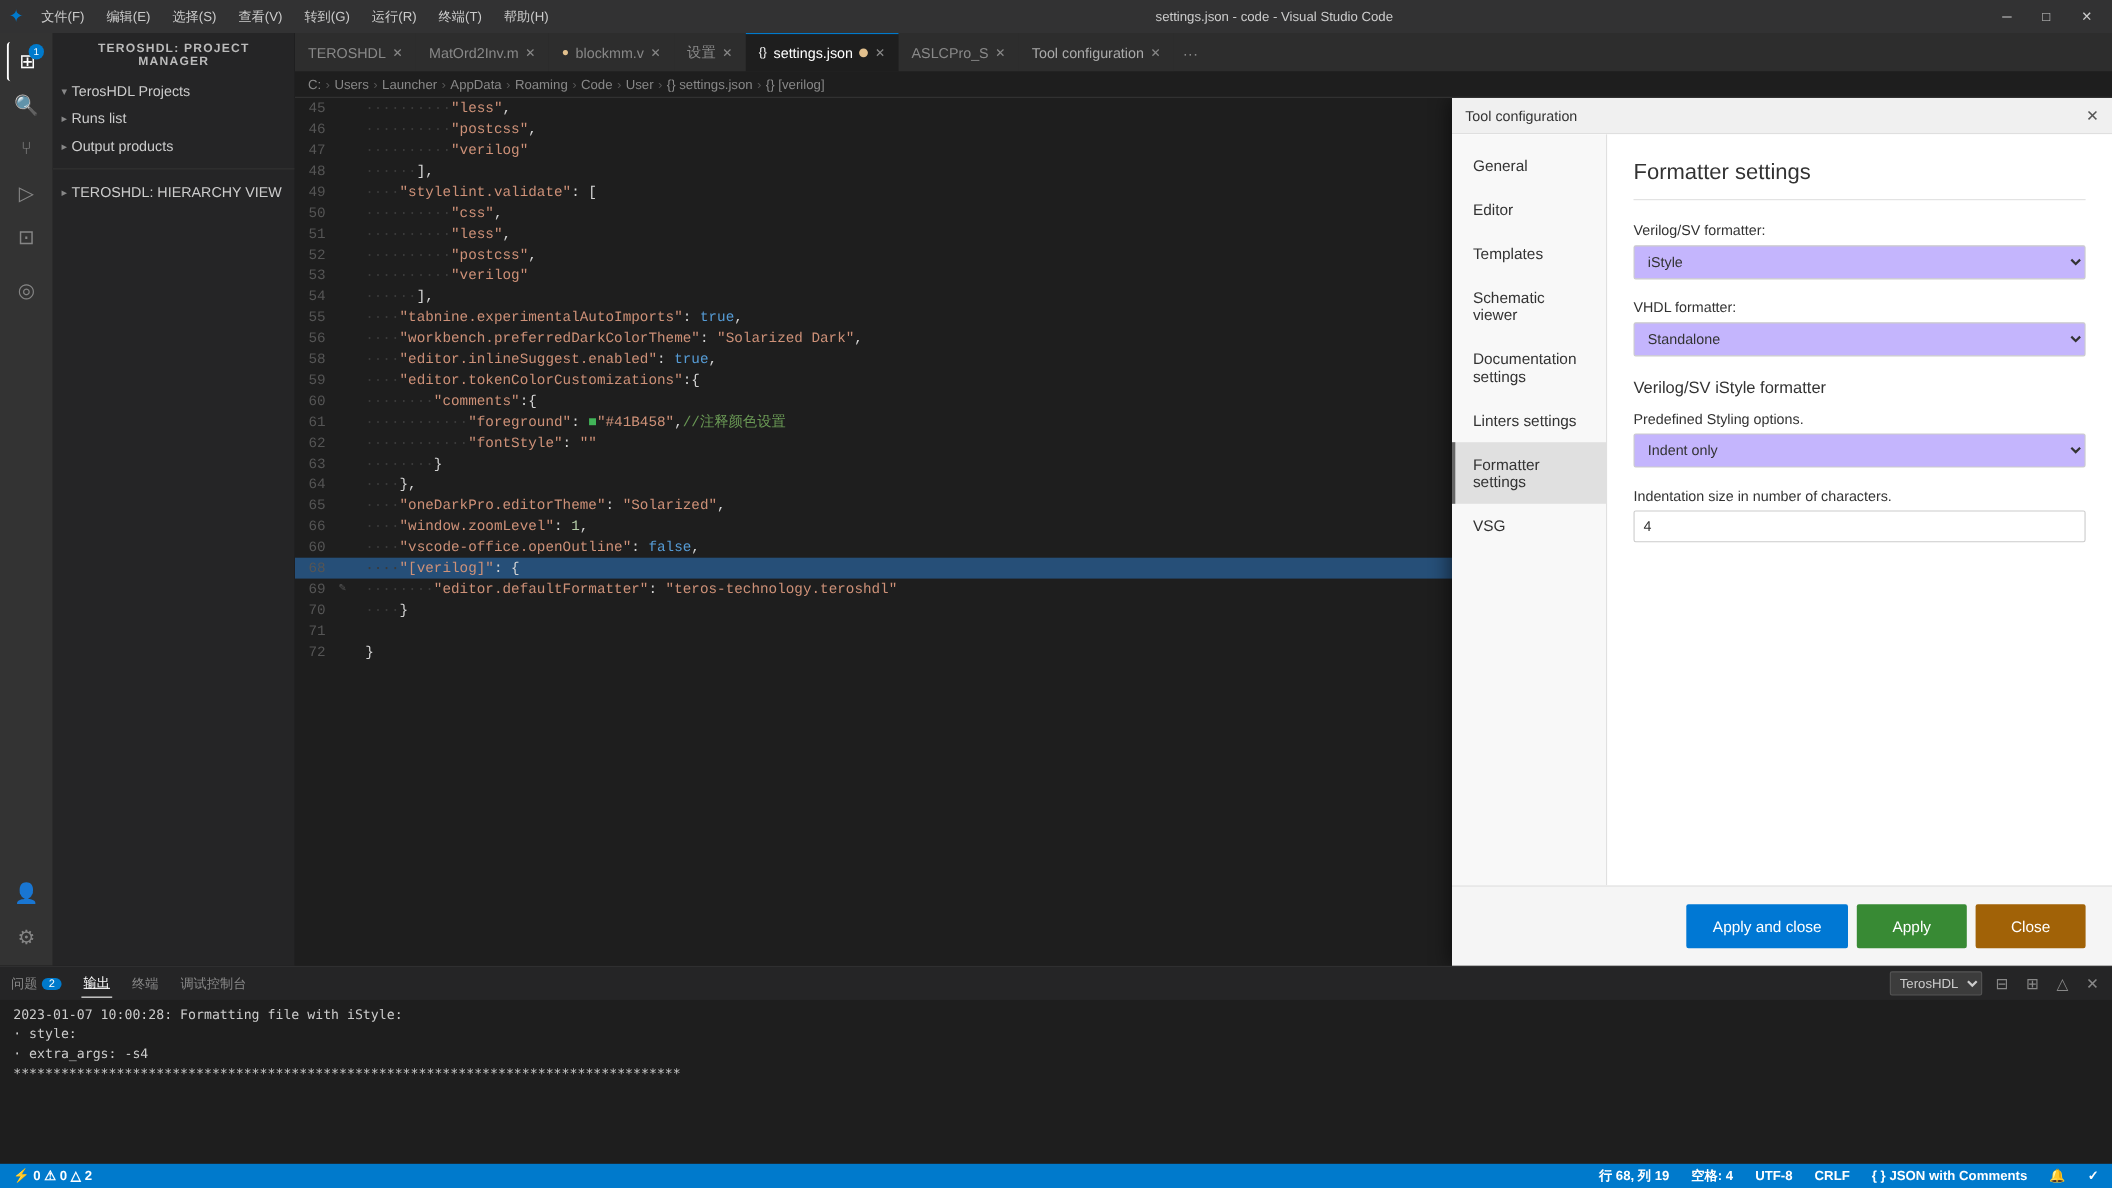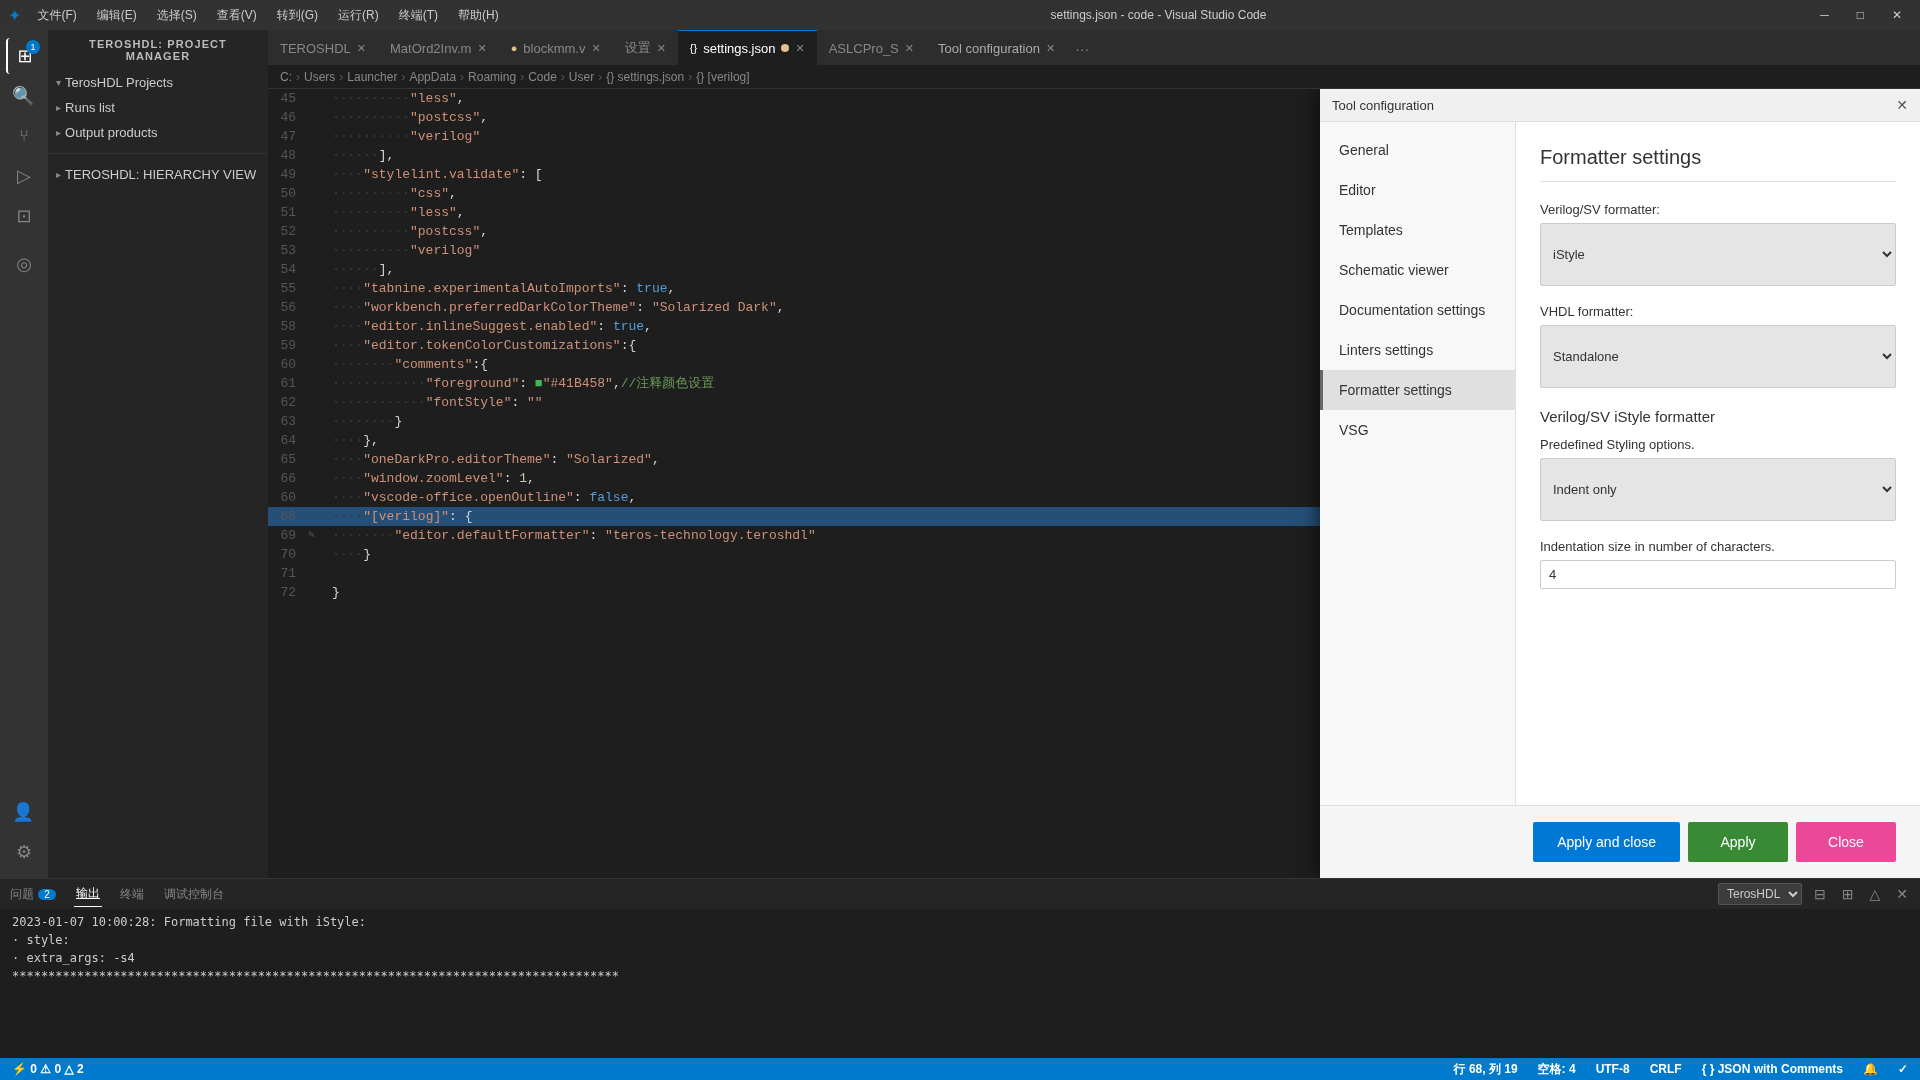--- a/index.html
+++ b/index.html
@@ -232,21 +232,21 @@
 
     .panel-body {
       display: flex;
       flex: 1;
       overflow: hidden;
       background: #fff;
     }
 
     
     .config-nav {
-      width: 196px;
+      width: 141px;
       background: #f8f8f8;
       border-right: 1px solid #e0e0e0;
       flex-shrink: 0;
       padding: 8px 0;
     }
     .config-nav-item {
       padding: 12px 16px;
       font-size: 14px;
       color: #333;
       cursor: pointer;
@@ -276,25 +276,25 @@
       margin-bottom: 18px;
     }
     .config-label {
       font-size: 13px;
       color: #333;
       margin-bottom: 6px;
       display: block;
     }
     .config-select {
       width: 100%;
-      padding: 22px 8px;
+      padding: 6px 8px;
       border: 1px solid #ccc;
       border-radius: 2px;
       font-size: 13px;
-      background: #e5e5e5;
+      background: #c4b5fd;
       color: #333;
       appearance: auto;
     }
     .config-input {
       width: 100%;
       padding: 6px 8px;
       border: 1px solid #ccc;
       border-radius: 2px;
       font-size: 13px;
       background: white;
@@ -321,21 +321,21 @@
       padding: 12px 24px;
       font-size: 14px;
       font-weight: 500;
       cursor: pointer;
       border: none;
       border-radius: 2px;
       min-width: 100px;
     }
     .btn-blue { background: #0078d4; color: white; }
     .btn-green { background: #388a34; color: white; }
-    .btn-red { background: #ec4899; color: white; }
+    .btn-red { background: #a16207; color: white; }
 
     
     .bottom-panel {
       height: 180px;
       background: #1e1e1e;
       border-top: 1px solid #333;
       display: flex;
       flex-direction: column;
       flex-shrink: 0;
     }

